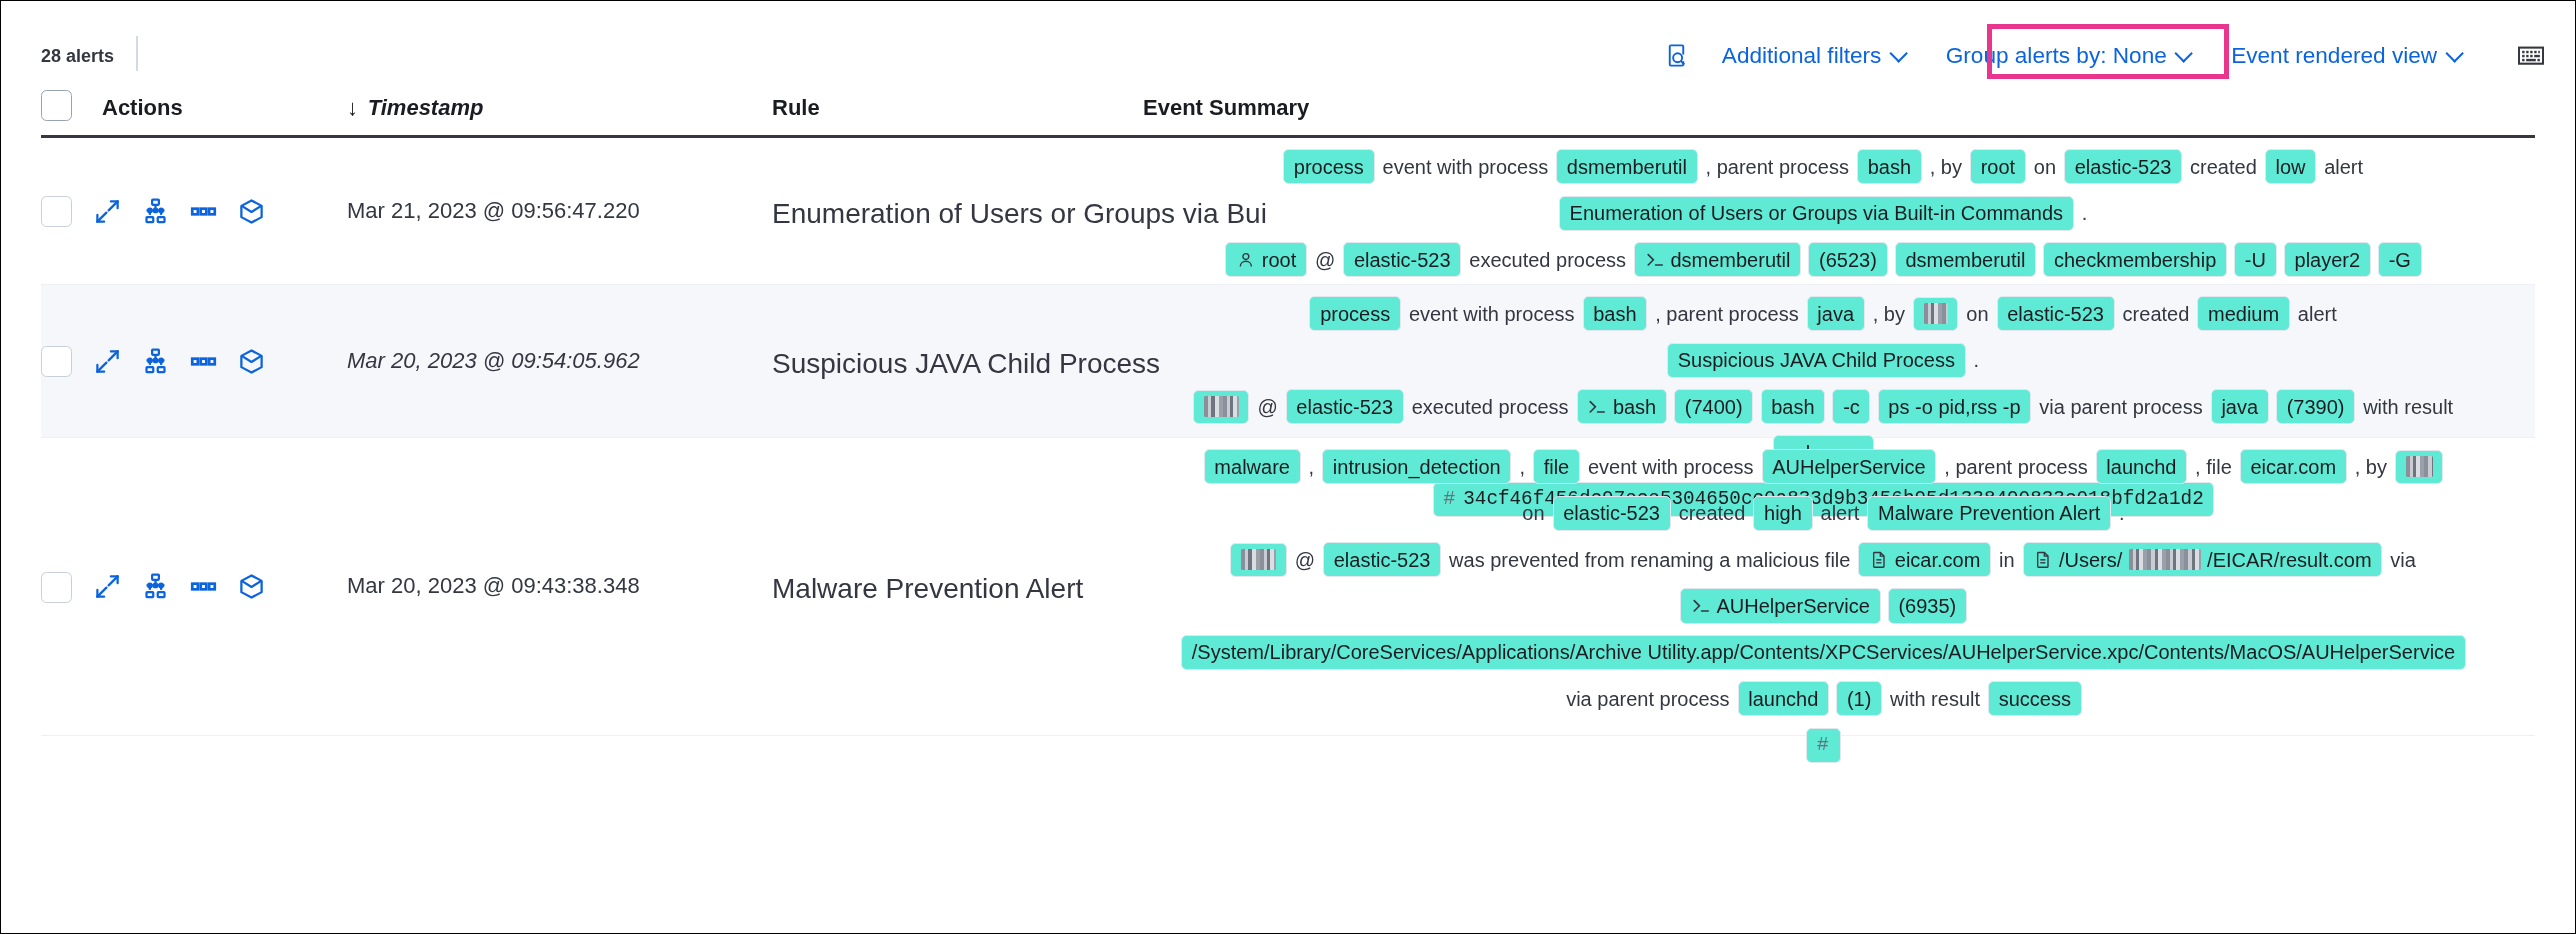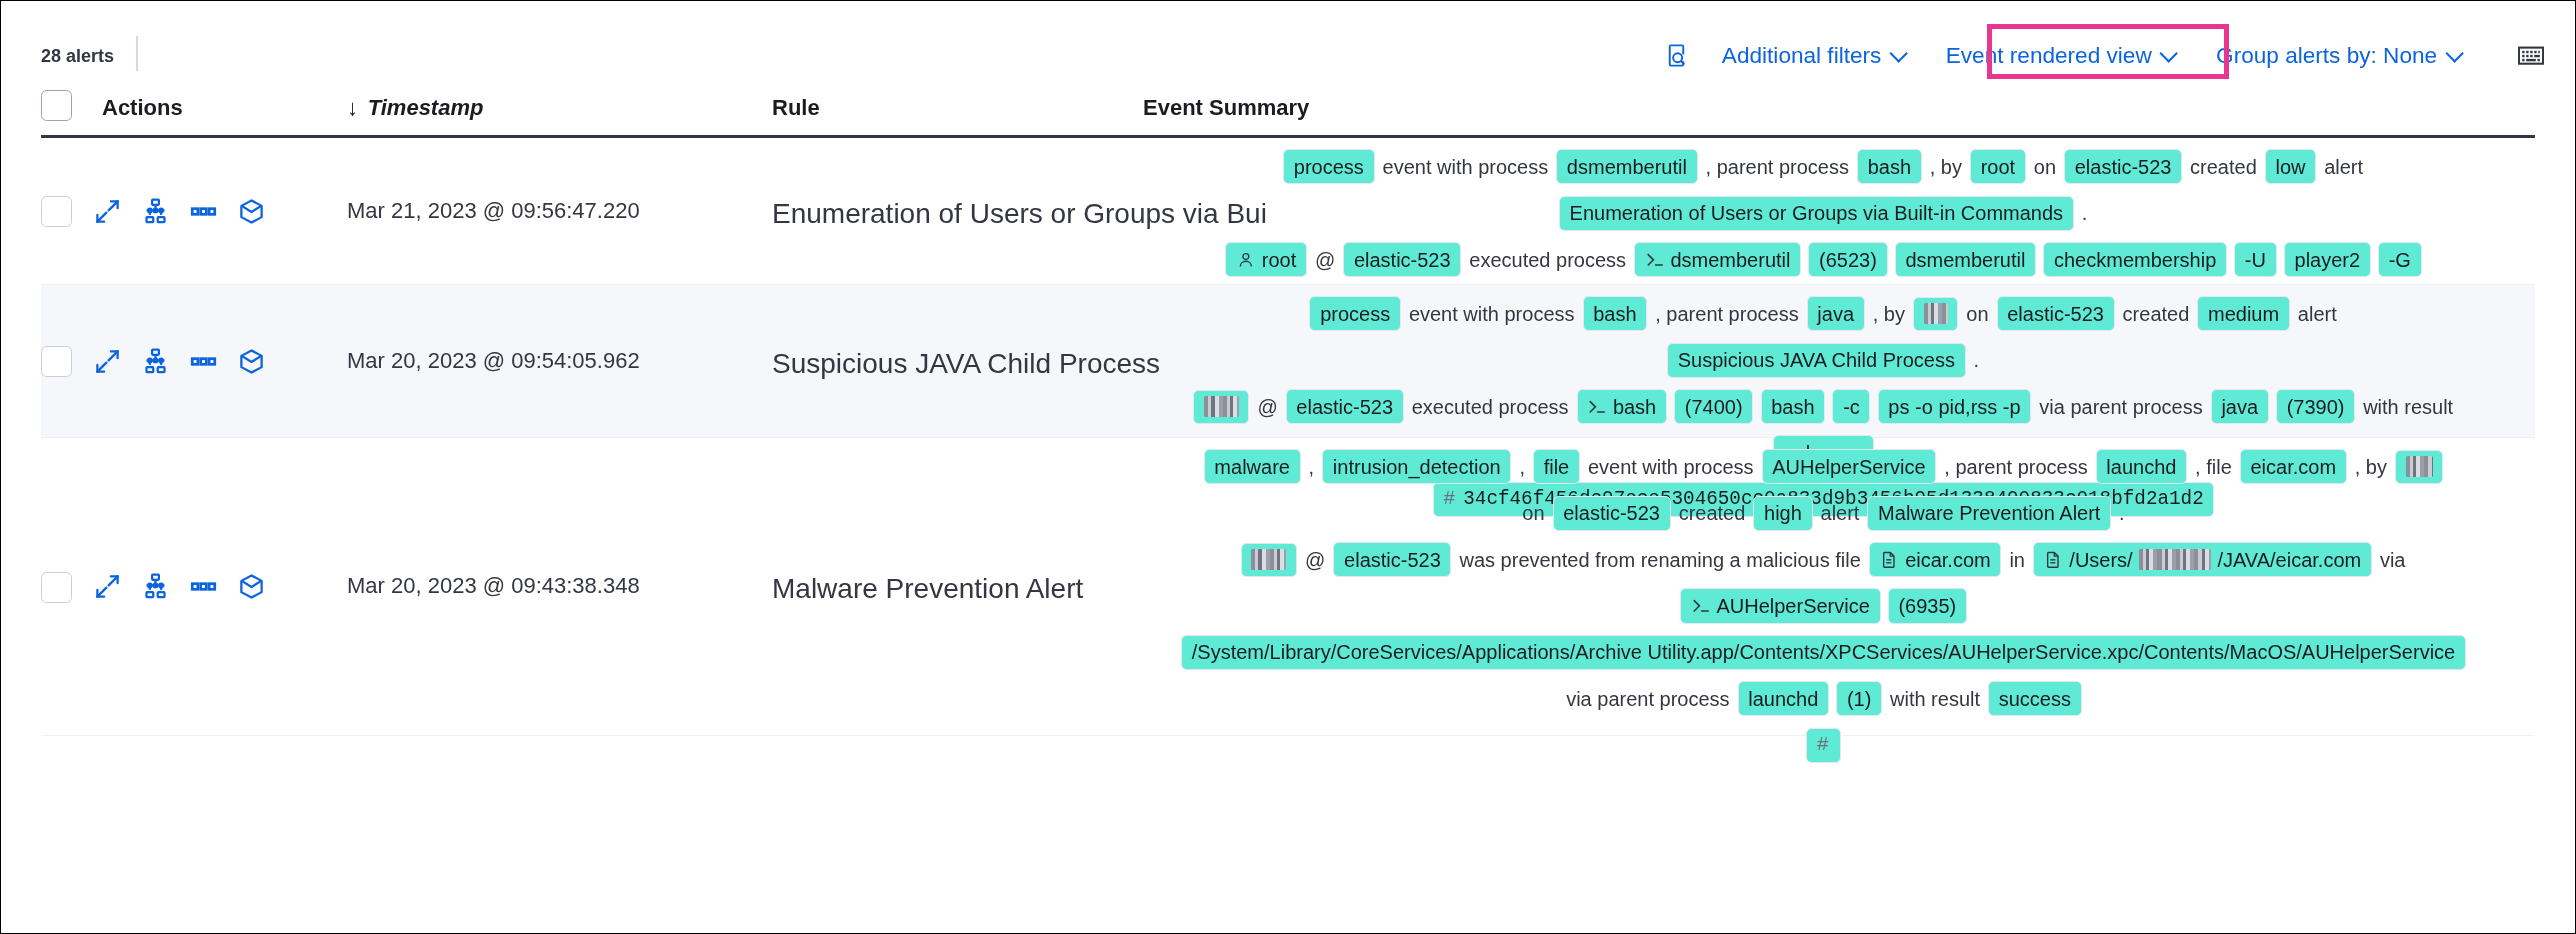--- a/index.html
+++ b/index.html
@@ -280,26 +280,26 @@
           <path d="M16 17l3 3"></path>
         </svg>
       </div>
 
       <div class="tb-link">
         <span>Additional filters</span>
         <span class="chev"></span>
       </div>
 
       <div class="tb-link">
-        <span>Event rendered view</span>
+        <span>Group alerts by: None</span>
         <span class="chev"></span>
       </div>
 
       <div class="tb-link">
-        <span>Group alerts by: None</span>
+        <span>Event rendered view</span>
         <span class="chev"></span>
       </div>
 
       <div class="tb-icon-btn kb-icon">
         <svg width="26" height="19.3" viewBox="0 0 32 24">
           <rect x="1" y="2" width="30" height="20" fill="none" stroke="#343741" stroke-width="2.6"></rect>
           <g fill="#343741">
             <rect x="5" y="6" width="3" height="3"></rect>
               <rect x="10" y="6" width="3" height="3"></rect>
             <rect x="15" y="6" width="3" height="3"></rect>
@@ -487,21 +487,21 @@
           <span class="act-icon"><svg viewBox="0 0 24 24" fill="none" stroke="#0b64dd" stroke-width="2.4" width="27" height="27">
               <rect x="2" y="9.5" width="5" height="5"></rect>
               <rect x="9.5" y="9.5" width="5" height="5"></rect>
               <rect x="17" y="9.5" width="5" height="5"></rect>
             </svg></span>
           <span class="act-icon"><svg viewBox="0 0 24 24" fill="none" stroke="#0b64dd" stroke-width="2" stroke-linejoin="round" width="27" height="27">
               <path d="M12 2.2L21 7v10l-9 4.8L3 17V7z"></path>
               <path d="M3.3 7L12 12.4 20.7 7"></path>
             </svg></span>
         </div>
-        <div class="row-ts" style="top: 63px;">Mar 20, 2023 @ 09:54:05.962</div>
+        <div class="row-ts" style="top: 63px; font-style: italic;">Mar 20, 2023 @ 09:54:05.962</div>
         <div class="row-rule" style="top: 63px;">Suspicious JAVA Child Process</div>
         <div class="summary" style="top: 11.3px; height: 130px;">
           <span class="chip">
             <span>process</span>
           </span>
           <span class="txt">event with process</span>
           <span class="chip">
             <span>bash</span>
           </span>
           <span class="txt">, parent process</span>
@@ -677,21 +677,21 @@
             <span class="glyph">
               <svg viewBox="0 0 24 24" fill="none" stroke="#343741" stroke-width="1.9" width="17.7" height="17.7">
                 <path d="M14 2H6a1 1 0 0 0-1 1v18a1 1 0 0 0 1 1h12a1 1 0 0 0 1-1V7z"></path>
                 <path d="M14 2v5h5"></path>
                 <path d="M8.5 12h7"></path>
                 <path d="M8.5 16h7"></path>
               </svg>
             </span>
             <span>/Users/</span>
             <span class="redact w4"></span>
-            <span>/JAVA/eicar.com</span>
+            <span>/EICAR/result.com</span>
           </span>
           <span class="txt">via</span>
           <div class="break"></div>
           <span class="chip">
             <span class="glyph">
               <svg viewBox="0 0 24 24" fill="none" stroke="#343741" stroke-width="2.2" stroke-linecap="round" width="17.7" height="17.7">
                 <path d="M3 5l7 7-7 7"></path>
                 <path d="M13 19h9"></path>
               </svg>
             </span>

